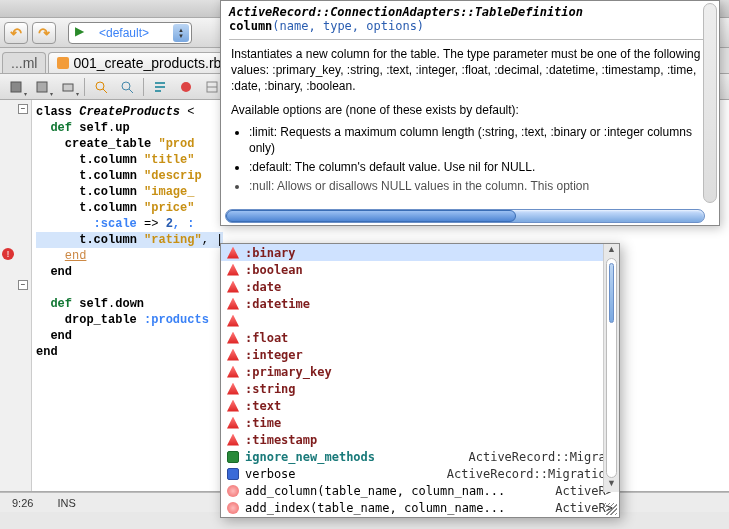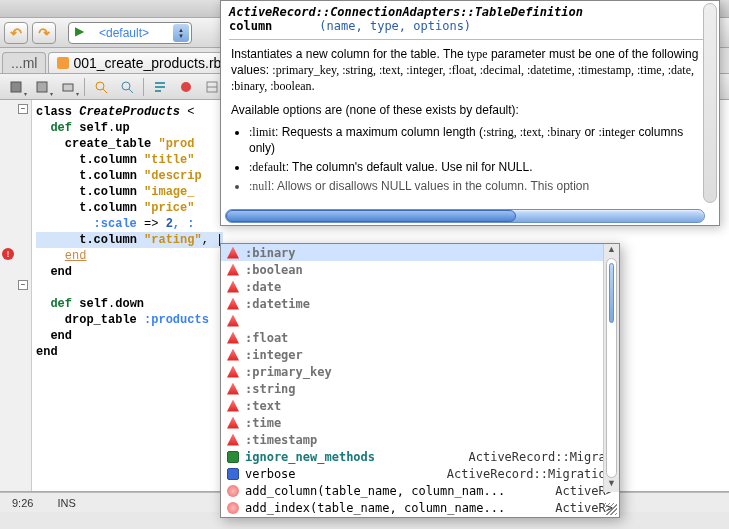--- a/index.html
+++ b/index.html
@@ -162,32 +162,32 @@
     display:flex;
     flex-direction:column;
   }
   .doc-head {
     font-family: Monaco, monospace;
     font-size: 12px;
     padding: 4px 8px;
     background:#fff;
   }
   .doc-head .sig { font-weight:bold; }
-  .doc-head .sig .args { color:#2a5db0; font-weight:normal;padding-left:47px;}
+  .doc-head .sig .args { color:#2a5db0; font-weight:normal;}
   .doc-head .cls { font-style: italic; font-weight:bold;}
   .doc-sep { height:1px; background:#bbb; margin: 2px 8px;}
   .doc-body {
     padding: 4px 10px 4px 10px;
     font-size: 12px;
     font-family: "Lucida Grande", Arial, sans-serif;
     line-height: 16px;
     overflow: hidden;
     flex:1;
   }
-  .doc-body code { font-family: Liberation Serif, serif; font-size: 12px; }
+  .doc-body code { font-family: Liberation Sans, sans-serif; font-size: 12px; }
   .doc-body ul { margin: 6px 0 0 18px; }
   .doc-body li { margin-bottom: 3px; list-style: disc;}
   .doc-scroll {
     position:absolute; right:2px; top:2px; width:14px; height:200px;
     background: linear-gradient(#eee,#ddd); border:1px solid #bbb; border-radius:8px;
   }
   .doc-hscroll {
     height: 14px;
     background: linear-gradient(#cfe2ff,#7aa8e0);
     border-radius: 7px;
@@ -224,21 +224,21 @@
   .prow.selected { background:#cfe2ff; }
   .prow .picon {
     width:12px; height:12px; flex-shrink:0;
     display:inline-block;
   }
   .picon.tri { background:#f23; clip-path: polygon(50% 0, 100% 100%, 0 100%); background: linear-gradient(#f77,#d22);}
   .picon.grn { background:#2a8a3a; border-radius:2px; border:1px solid #1a6a2a;}
   .picon.blu { background:#3a6ad8; border-radius:2px; border:1px solid #2a4aa0;}
   .picon.cir { background:#f2a; border-radius:50%; background: radial-gradient(#fbb,#e66);}
   .prow .ptext { flex:1; overflow:hidden; text-overflow:ellipsis; white-space:nowrap;}
-  .prow .ptext.purple { color:#737373; font-weight:bold;}
+  .prow .ptext.purple { color:#7f1d1d; font-weight:bold;}
   .prow .ptext.teal { color:#1a7a7a; font-weight:bold;}
   .prow .ptext .arg { color:#000000; font-weight:normal;}
   .prow .pright { color:#333; font-size:12px; }
   .popup .vscroll { position:absolute; right:0; top:0; bottom:25px; width:16px; background:#e8e8e8; border-left:1px solid #ccc;}
   .popup .vscroll .track { position:absolute; left:2px; right:2px; top:14px; bottom:14px; background:#fff; border:1px solid #bbb; border-radius:6px;}
   .popup .vscroll .thumb { position:absolute; left:2px; right:2px; top:4px; height:60px; background:linear-gradient(#bcd6f4,#7aa8e0); border-radius:6px; border:1px solid #6b90c8;}
   .popup .vscroll .arrow { position:absolute; left:0; right:0; height:14px; text-align:center; font-size:9px; color:#555;}
   .popup .resize { position:absolute; bottom:2px; right:2px; width:12px; height:12px; background: repeating-linear-gradient(135deg,#888 0 1px, transparent 1px 3px);}
 </style>
 </head>

